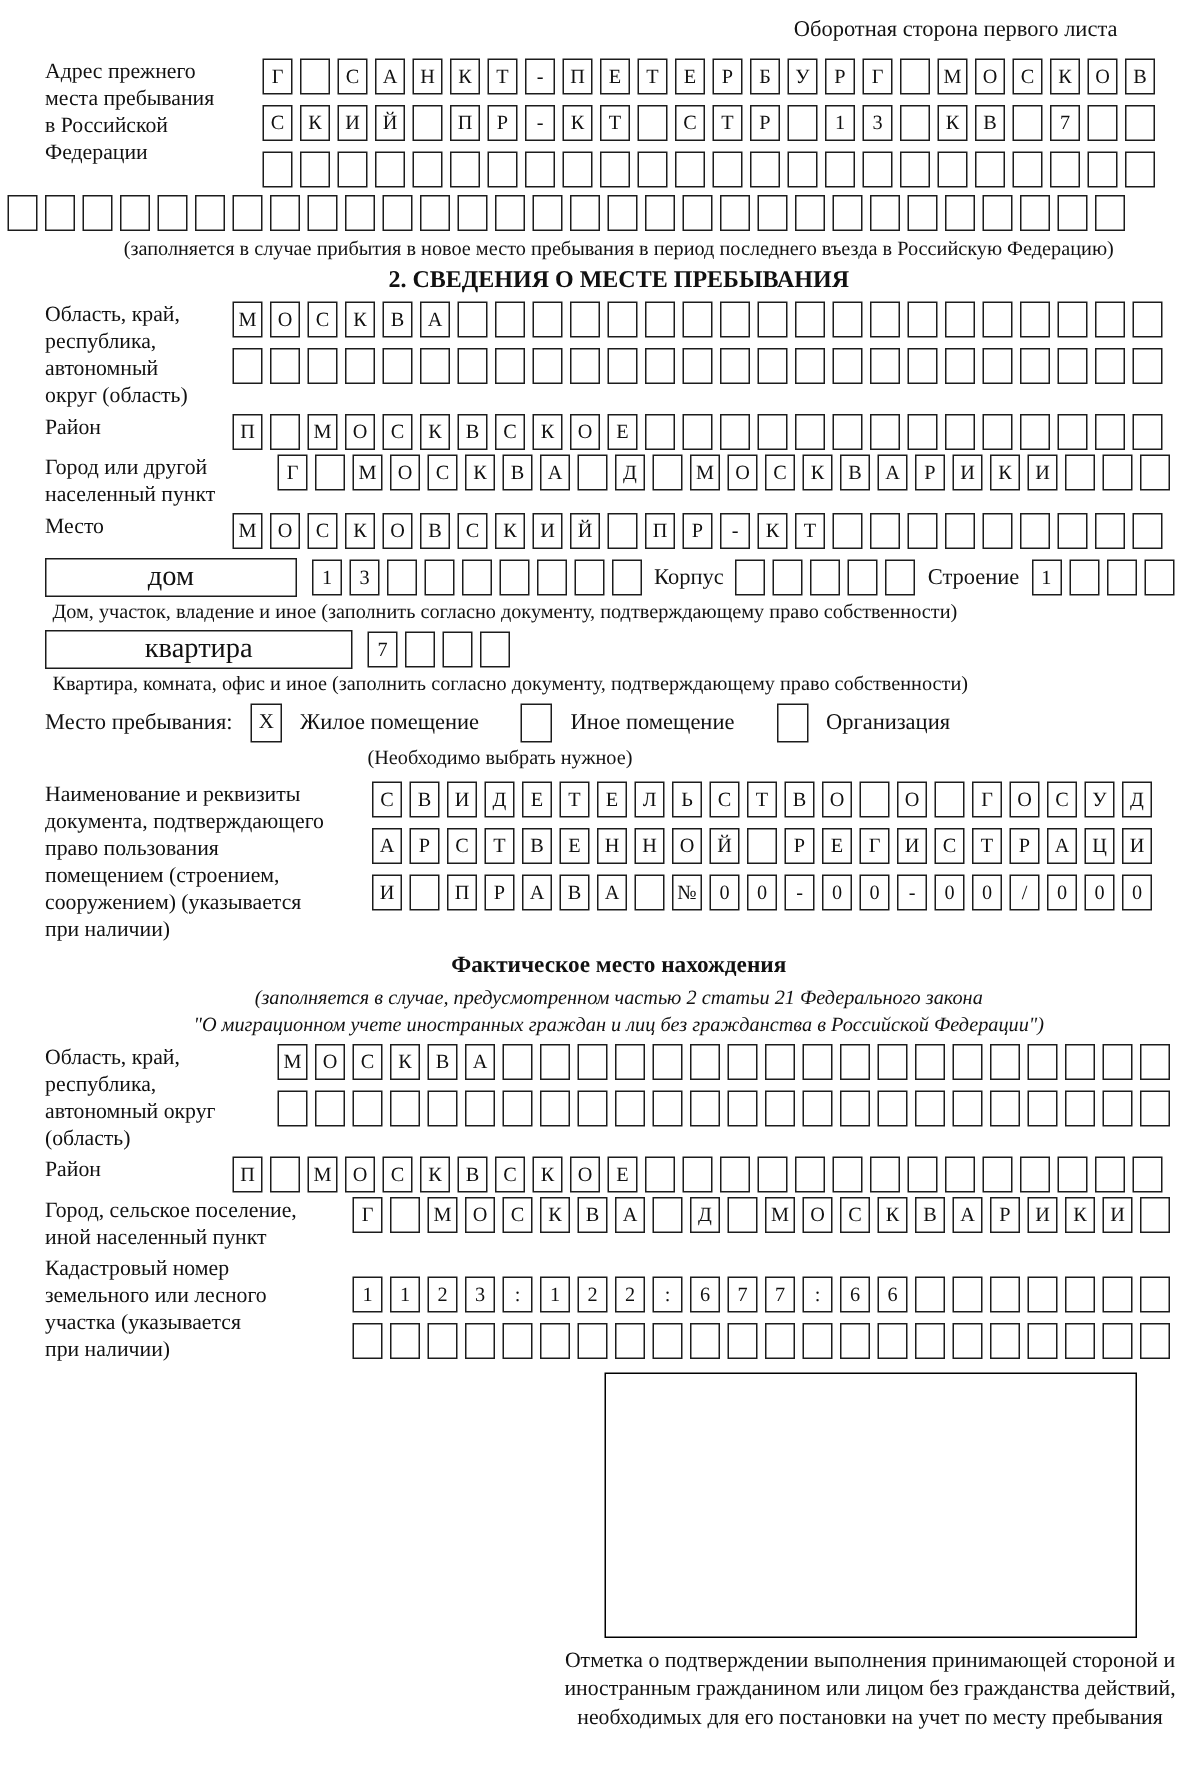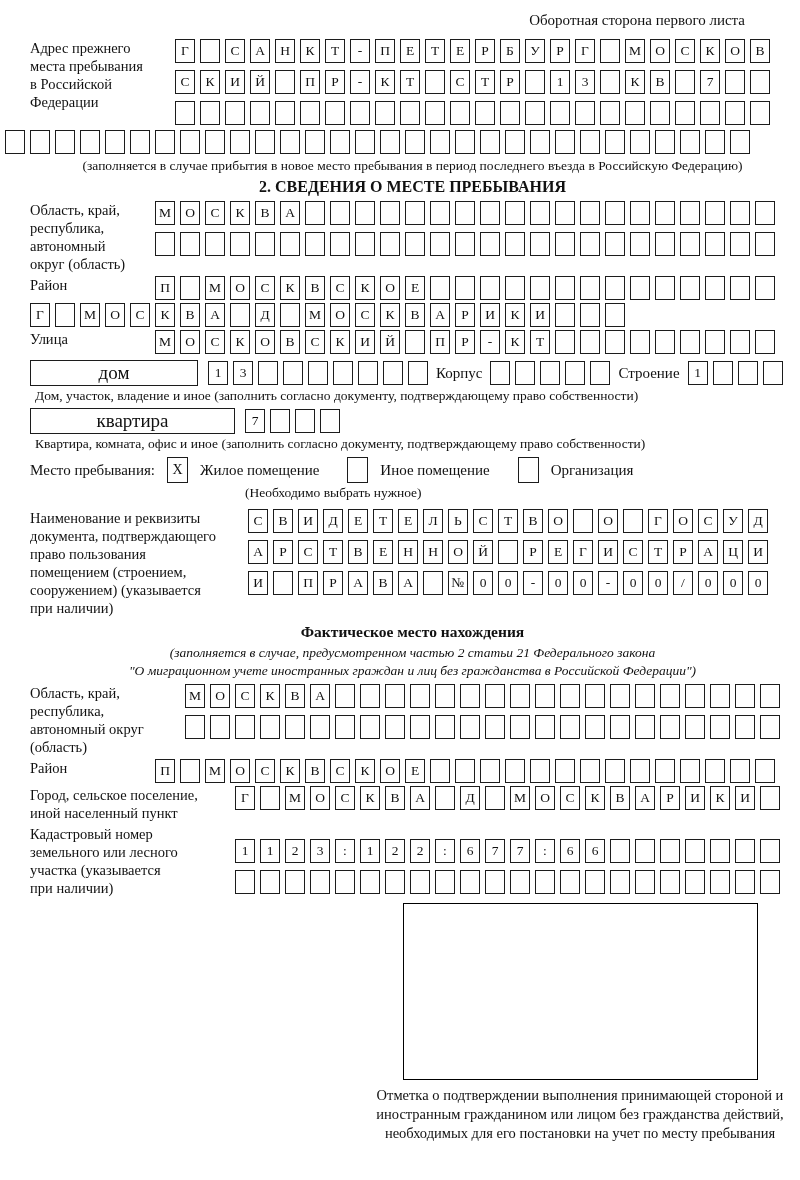--- a/index.html
+++ b/index.html
@@ -269,20 +269,24 @@
         <span class="cbox"></span>
         <span class="cbox"></span>
         <span class="cbox"></span>
         <span class="cbox"></span>
         <span class="cbox"></span>
         <span class="cbox"></span>
       </div>
   </div>
 
   <div class="frow">
+    <div class="flabel w155">
+        <div>Город или другой</div>
+        <div>населенный пункт</div>
+      </div>
     <div class="boxrow" style="align-self:flex-start;">
         <span class="cbox">Г</span>
         <span class="cbox"></span>
         <span class="cbox">М</span>
         <span class="cbox">О</span>
         <span class="cbox">С</span>
         <span class="cbox">К</span>
         <span class="cbox">В</span>
         <span class="cbox">А</span>
         <span class="cbox"></span>
@@ -298,21 +302,21 @@
         <span class="cbox">И</span>
         <span class="cbox">К</span>
         <span class="cbox">И</span>
         <span class="cbox"></span>
         <span class="cbox"></span>
         <span class="cbox"></span>
       </div>
   </div>
 
   <div class="frow">
-    <div class="flabel w125">Улица</div>
+    <div class="flabel w125">Место</div>
     <div class="boxrow">
         <span class="cbox">М</span>
         <span class="cbox">О</span>
         <span class="cbox">С</span>
         <span class="cbox">К</span>
         <span class="cbox">О</span>
         <span class="cbox">В</span>
         <span class="cbox">С</span>
         <span class="cbox">К</span>
         <span class="cbox">И</span>

